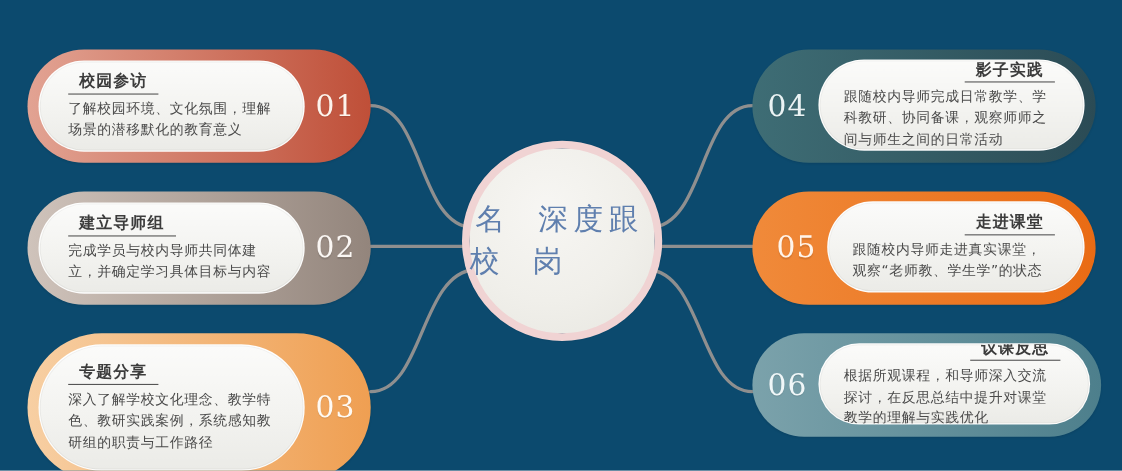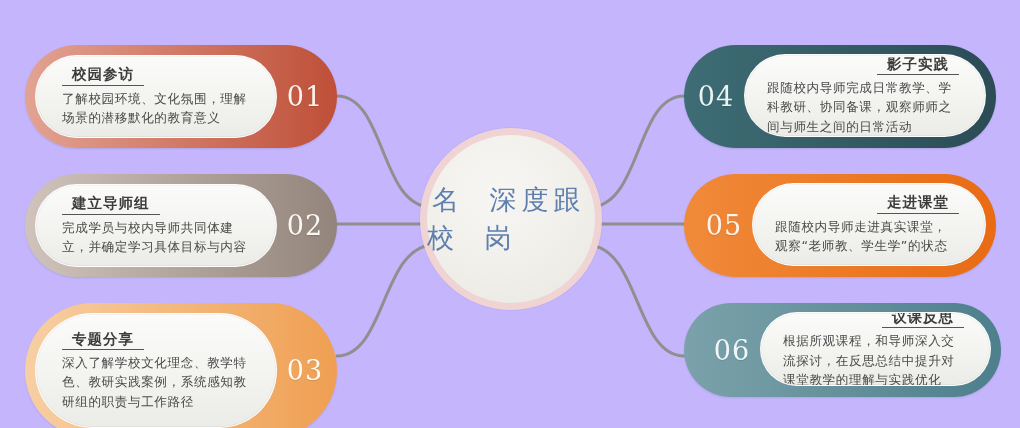--- a/index.html
+++ b/index.html
@@ -8,21 +8,21 @@
     background: #ffffff;
   }
   body {
     font-family: "DejaVu Sans", "Liberation Sans", sans-serif;
   }
   #stage {
     position: relative;
     width: 1020px;
     height: 428px;
     overflow: hidden;
-    background: #c4b5fd;
+    background: #0c4a6e;
   }
 
   
   #connectors {
     position: absolute;
     left: 0; top: 0;
     width: 1020px; height: 428px;
     pointer-events: none;
     z-index: 1;
   }
@@ -178,21 +178,21 @@
       <div class="card-body">跟随校内导师走进真实课堂，观察“老师教、学生学”的状态</div>
     </div>
     <div class="num" style="color: rgb(255, 244, 234); padding-left: 12px;">05</div>
   </div>
 
   <div class="card right" id="card-5" style="left: 684px; top: 303px; width: 317px; height: 94px; background: linear-gradient(270deg, rgb(77, 127, 140) 0%, rgb(123, 162, 171) 100%);">
     <div class="panel">
       <div class="card-title">议课反思</div>
       <div class="card-body">根据所观课程，和导师深入交流探讨，在反思总结中提升对课堂教学的理解与实践优化</div>
     </div>
-    <div class="num" style="color: rgb(240, 247, 248); margin-left: 16px;">06</div>
+    <div class="num" style="color: rgb(240, 247, 248);">06</div>
   </div>
 
   <div id="center" style="border-color: rgb(240, 211, 211);">
     <div class="center-line" style="color: rgb(95, 127, 174);">名校</div>
     <div class="center-line" style="color: rgb(95, 127, 174);">深度跟岗</div>
   </div>
 
 </div>
 
 </body></html>

